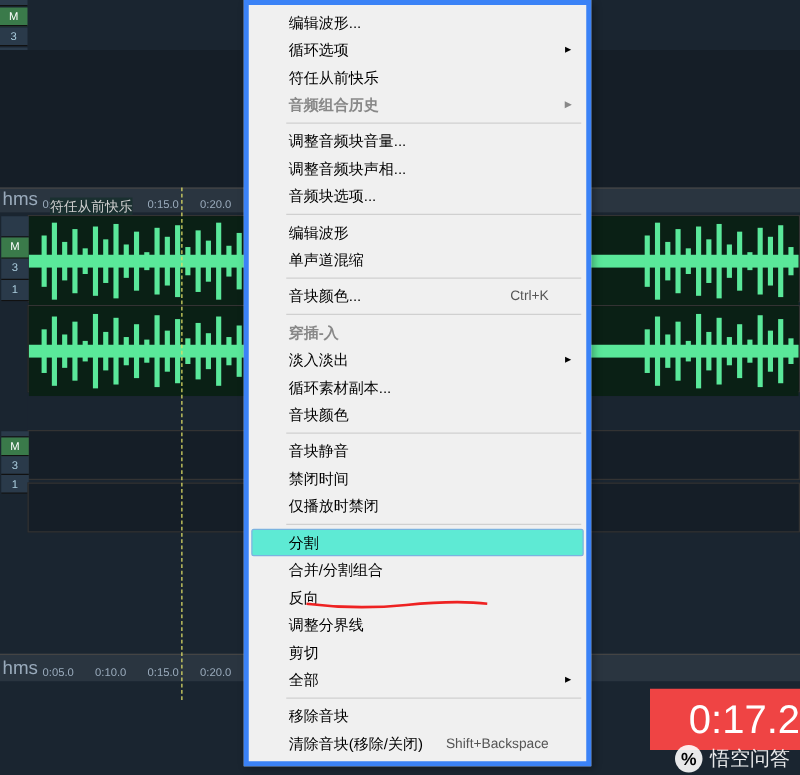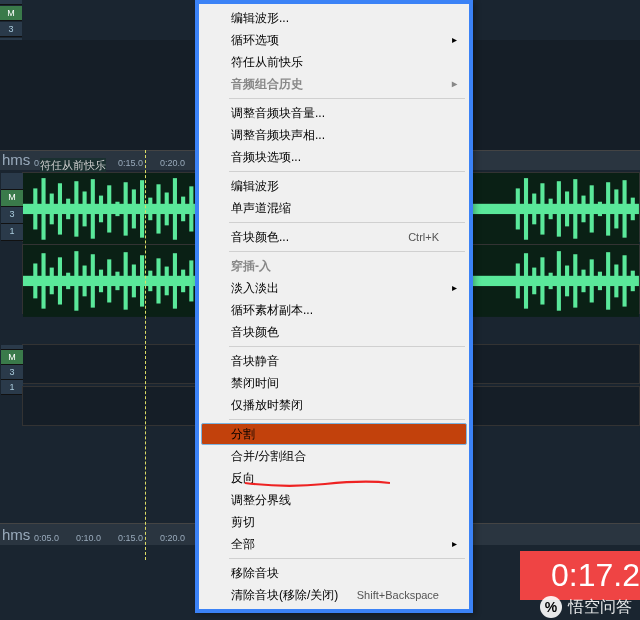--- a/index.html
+++ b/index.html
@@ -38,21 +38,21 @@
     .time-display { position: absolute; right: 0; bottom: 20px; background: #ef4444; color: #fff; font-size: 32px; padding: 6px 0 6px 31px; font-family: Arial, sans-serif; }
     
     
     .watermark { position: absolute; right: 8px; bottom: 2px; display: flex; align-items: center; gap: 6px; color: #fff; font-size: 16px; opacity: 0.9; }
     .watermark-icon { width: 22px; height: 22px; background: #fff; border-radius: 50%; display: flex; align-items: center; justify-content: center; color: #000; font-size: 14px; font-weight: bold; }
     
     
     .context-menu { position: absolute; left: 195px; top: 0; width: 278px; background: #f0f0f0; border: 4px solid #3b82f6; box-shadow: 2px 2px 6px rgba(0,0,0,0.3); z-index: 100; padding: 3px 2px; }
     .menu-item { display: flex; justify-content: space-between; padding: 3px 28px 3px 30px; color: #000; cursor: default; font-size: 12px; line-height: 16px; }
     .menu-item.disabled { color: #888; font-weight: bold; }
-    .menu-item.highlighted { background: #c2410c; border: 1px solid #7bb3e0; border-radius: 2px; padding: 2px 27px 2px 29px; }
+    .menu-item.highlighted { background: #5eead4; border: 1px solid #7bb3e0; border-radius: 2px; padding: 2px 27px 2px 29px; }
     .menu-item.submenu::after { content: "▸"; position: absolute; right: 10px; font-size: 10px; }
     .menu-item { position: relative; }
     .menu-sep { height: 1px; background: #d0d0d0; margin: 3px 2px 3px 28px; }
     .shortcut { color: #555; font-size: 11px; }
     
     
     .annotation { position: absolute; left: 245px; top: 479px; width: 145px; height: 10px; z-index: 200; pointer-events: none; }
     .annotation svg { width: 100%; height: 100%; }
   </style>
 </head>

